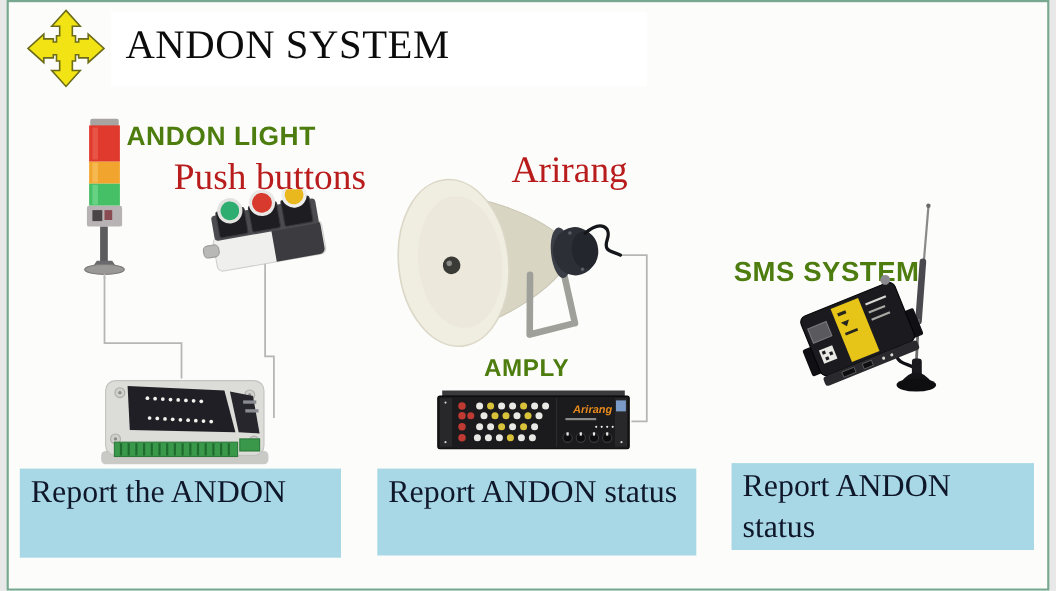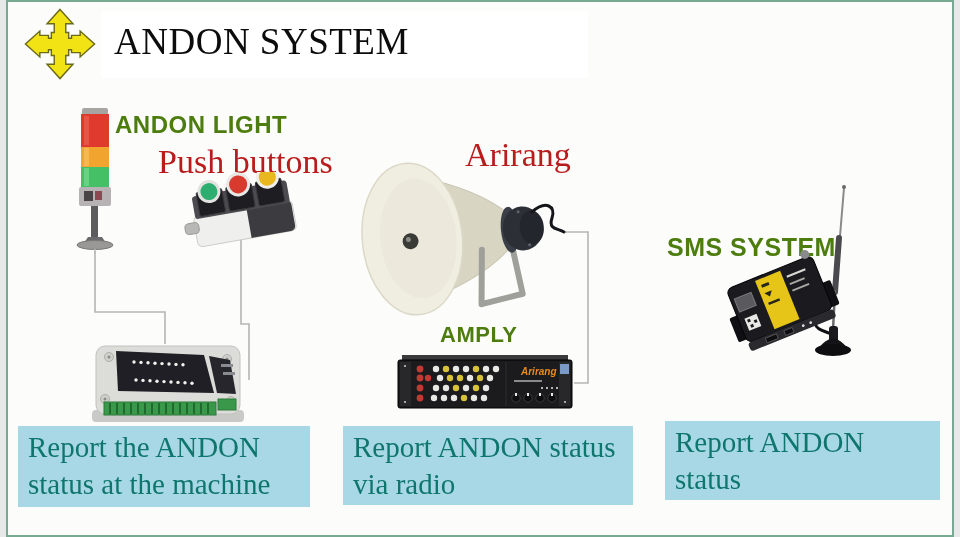--- a/index.html
+++ b/index.html
@@ -20,21 +20,21 @@
   }
   .label-serif{
     font-family:"Liberation Serif",serif;color:#b91c1c;white-space:nowrap;
   }
   .andon-light-label{left:107px;top:109px;font-size:24px;}
   .push-buttons-label{left:150px;top:141px;font-size:34px;}
   .speakers-label{left:457px;top:134px;font-size:34px;}
   .amply-label{left:432px;top:320px;font-size:22px;}
   .sms-modem-label{left:659px;top:231px;font-size:25px;}
   .callout{
-    background:#a8d8e6;color:#0f766e;font-size:29px;line-height:1.26;
+    background:#a8d8e6;color:#0f172a;font-size:29px;line-height:1.26;
     padding:3px 8px 0 10px;box-sizing:border-box;
   }
   .callout-1{left:10px;top:424px;width:292px;height:81px;}
   .callout-2{left:335px;top:424px;width:290px;height:79px;}
   .callout-3{left:657px;top:419px;width:275px;height:79px;}
   svg{display:block;}
   .wires{left:0;top:0;pointer-events:none;}
 </style>
 </head>
 <body>
@@ -240,23 +240,21 @@
       <rect x="14" y="148" width="92" height="9" rx="3" fill="#2a2a2e"></rect>
       <rect x="32" y="150" width="12" height="5" fill="#0e0e10" stroke="#5a5a5e" stroke-width=".8"></rect>
       <rect x="52" y="150" width="9" height="5" fill="#0e0e10" stroke="#5a5a5e" stroke-width=".8"></rect>
       <circle cx="72" cy="152.5" r="1.4" fill="#d8d8d4"></circle>
       <circle cx="80" cy="152.5" r="1.4" fill="#d8d8d4"></circle>
     </g>
   </svg>
 
   <div class="abs callout callout-1">
     <div>Report the ANDON</div>
-    <div>status at the machine</div>
   </div>
   <div class="abs callout callout-2">
     <div>Report ANDON status</div>
-    <div>via radio</div>
   </div>
   <div class="abs callout callout-3">
     <div>Report ANDON status</div>
   </div>
 
 </div>
 
 </body></html>

